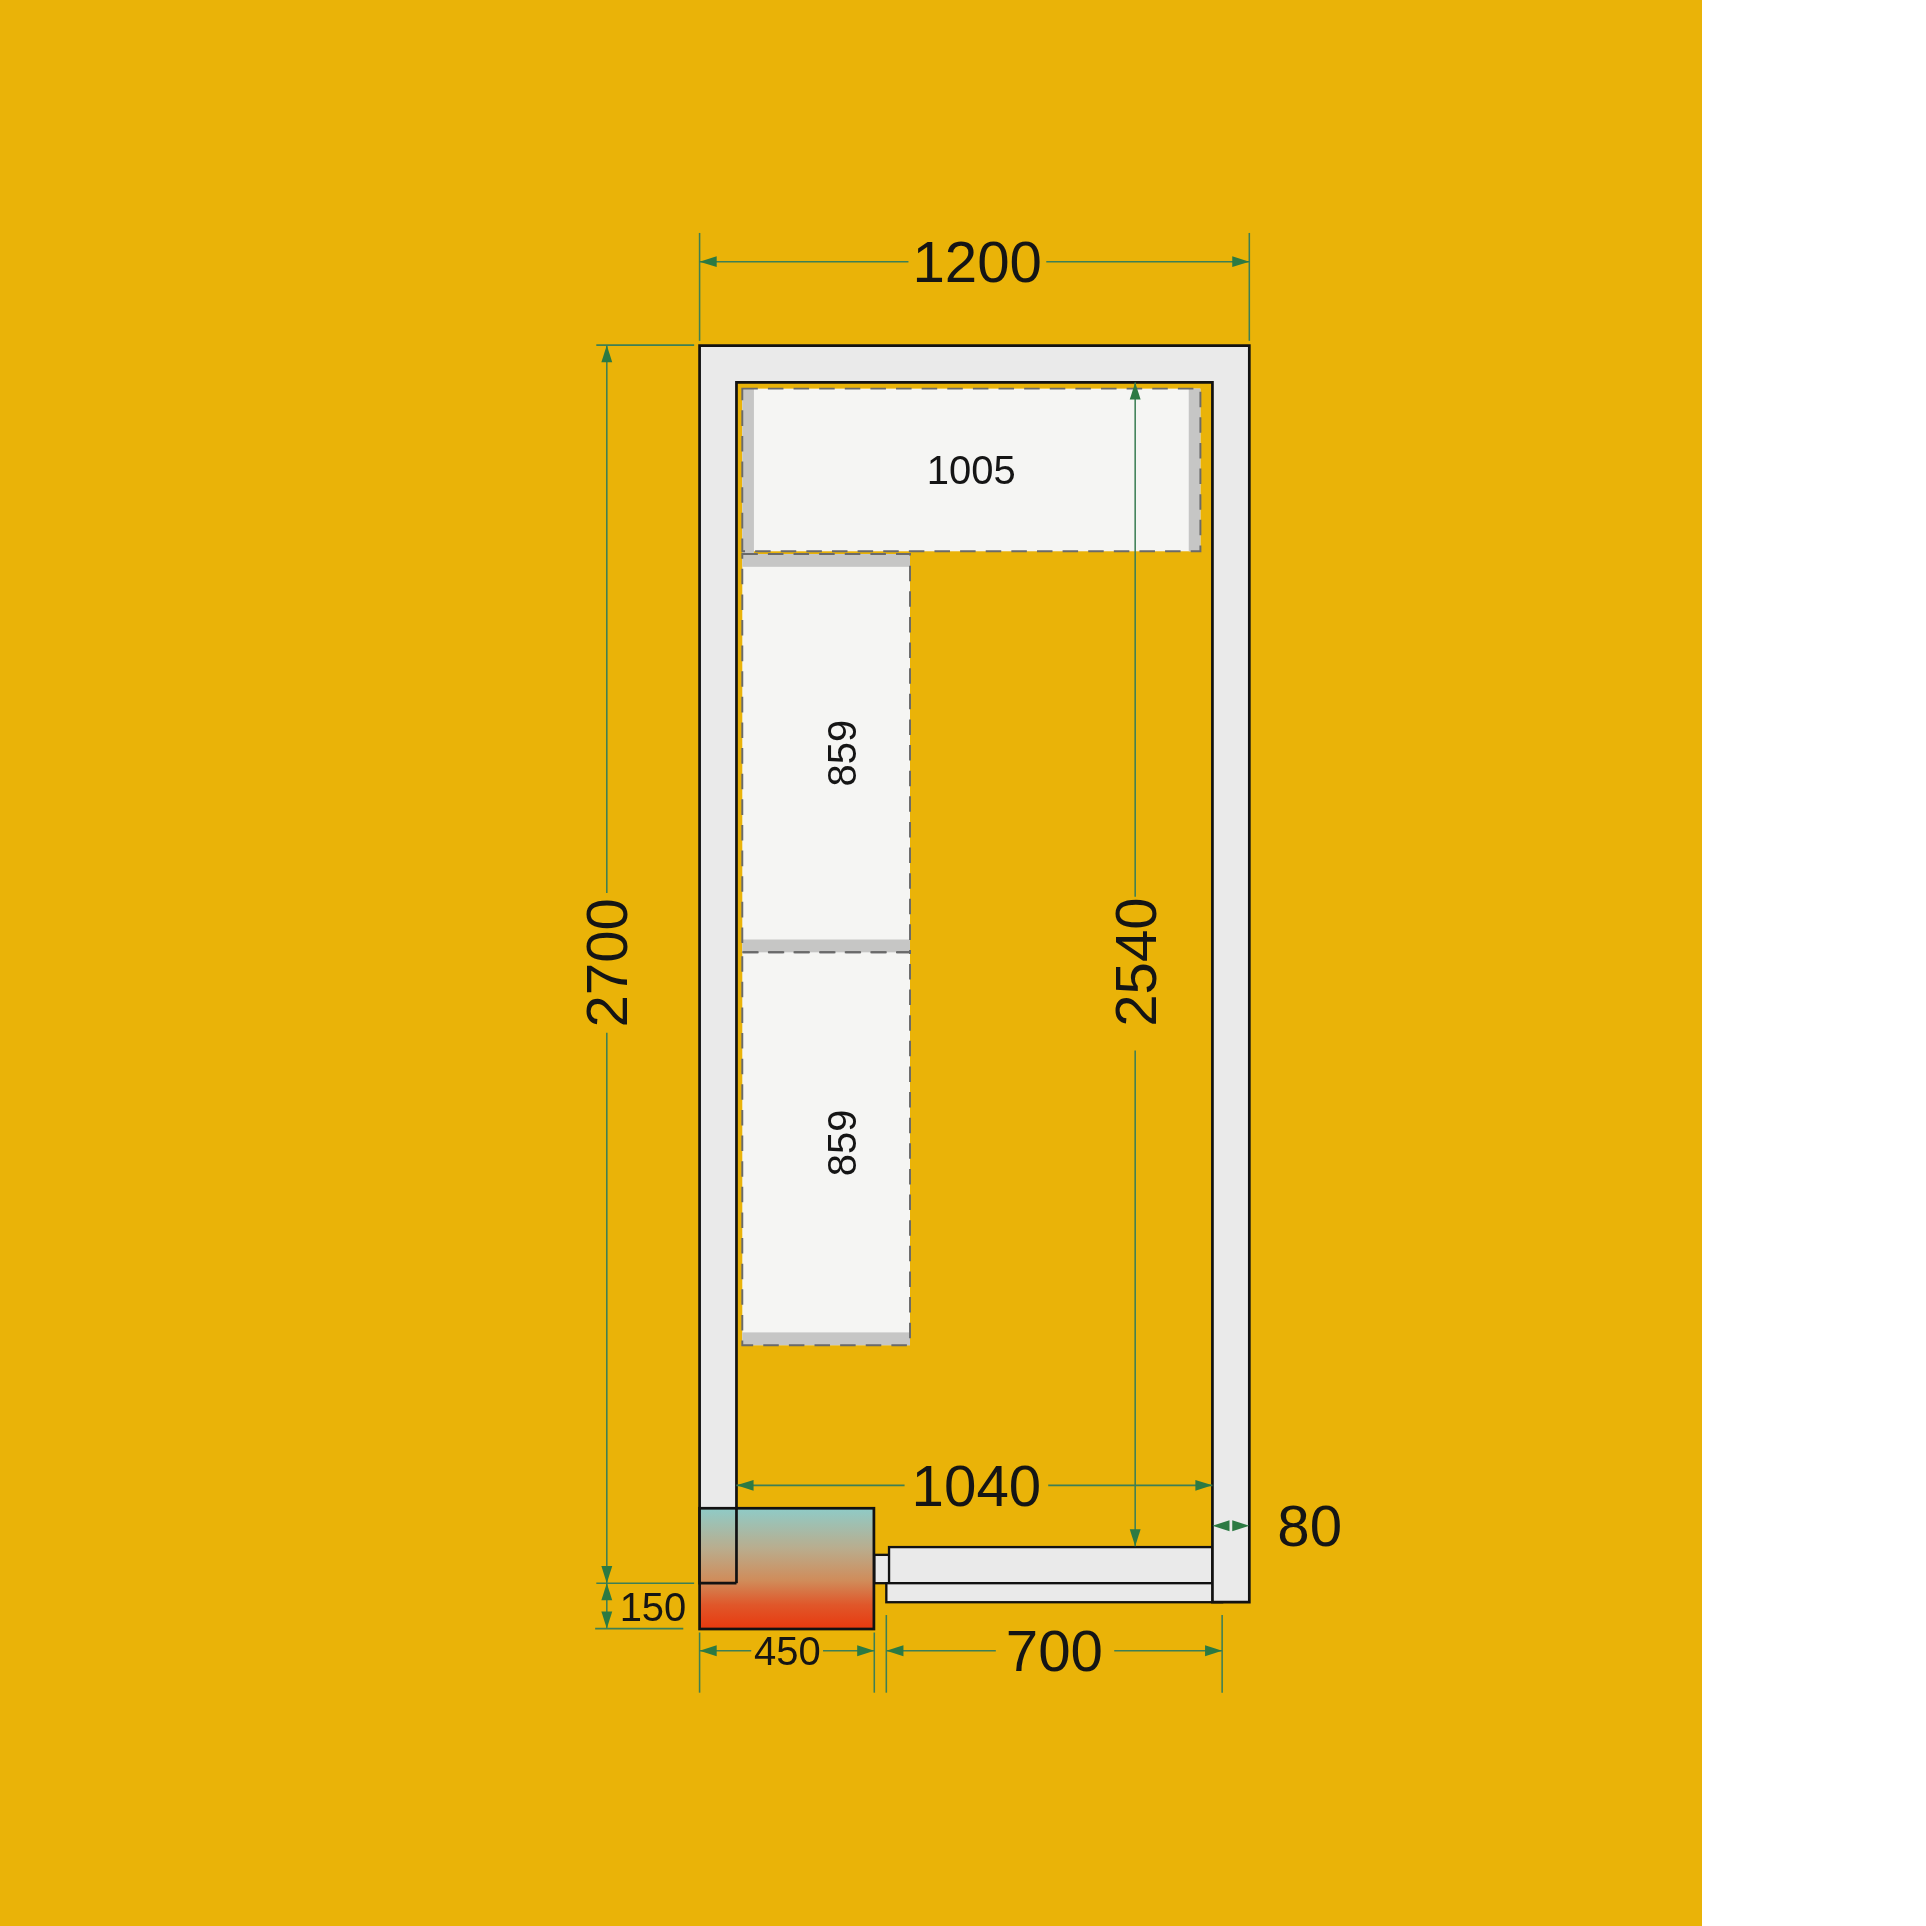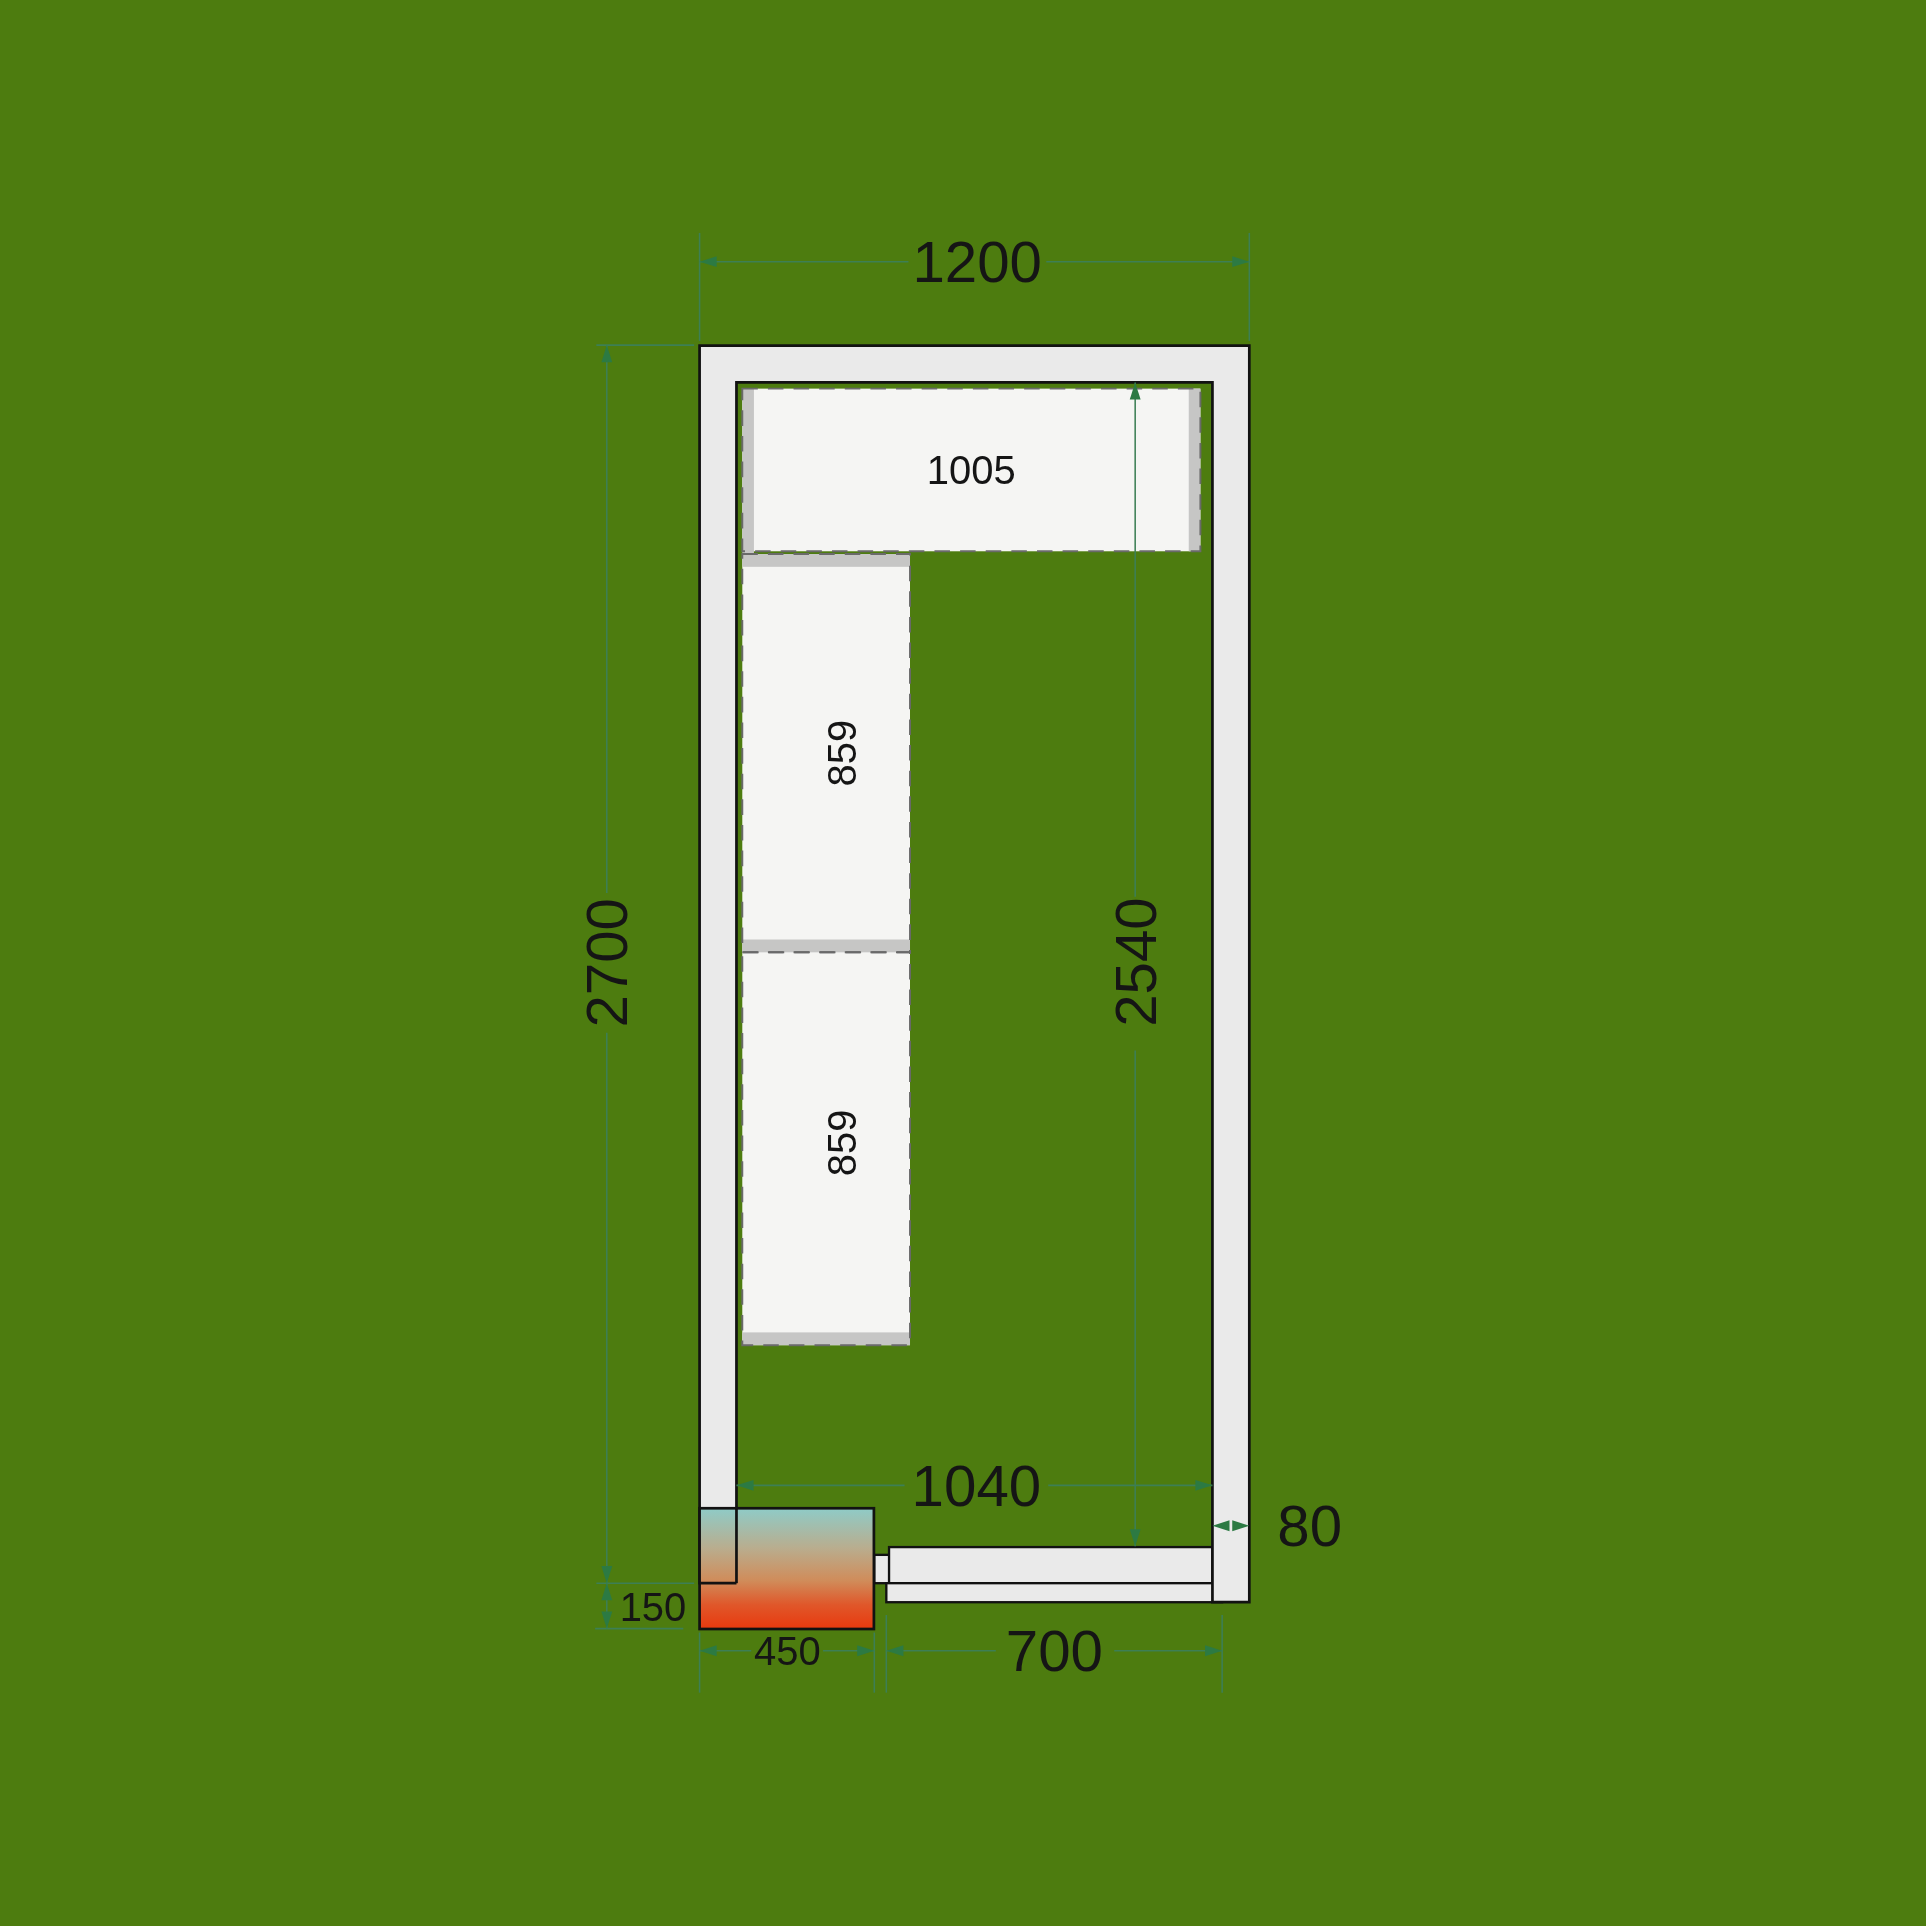--- a/index.html
+++ b/index.html
@@ -5,23 +5,23 @@
   html, body {
     margin: 0;
     padding: 0;
     background: #ffffff;
     width: 1926px;
     height: 1926px;
     font-family: "Liberation Sans", sans-serif;
   }
   #plan-wrap {
     position: relative;
-    width: 1926px;
+    width: 1702px;
     height: 1926px;
-    background: #4d7c0f;
+    background: #eab308;
     overflow: hidden;
   }
   svg { display: block; }
   text { font-family: "Liberation Sans", "DejaVu Sans", sans-serif; }
 </style>
 </head>
 <body>
 
 <div id="plan-wrap">
   <svg id="plan-svg" width="1926" height="1926" viewBox="0 0 4961 4961" xmlns="http://www.w3.org/2000/svg">

